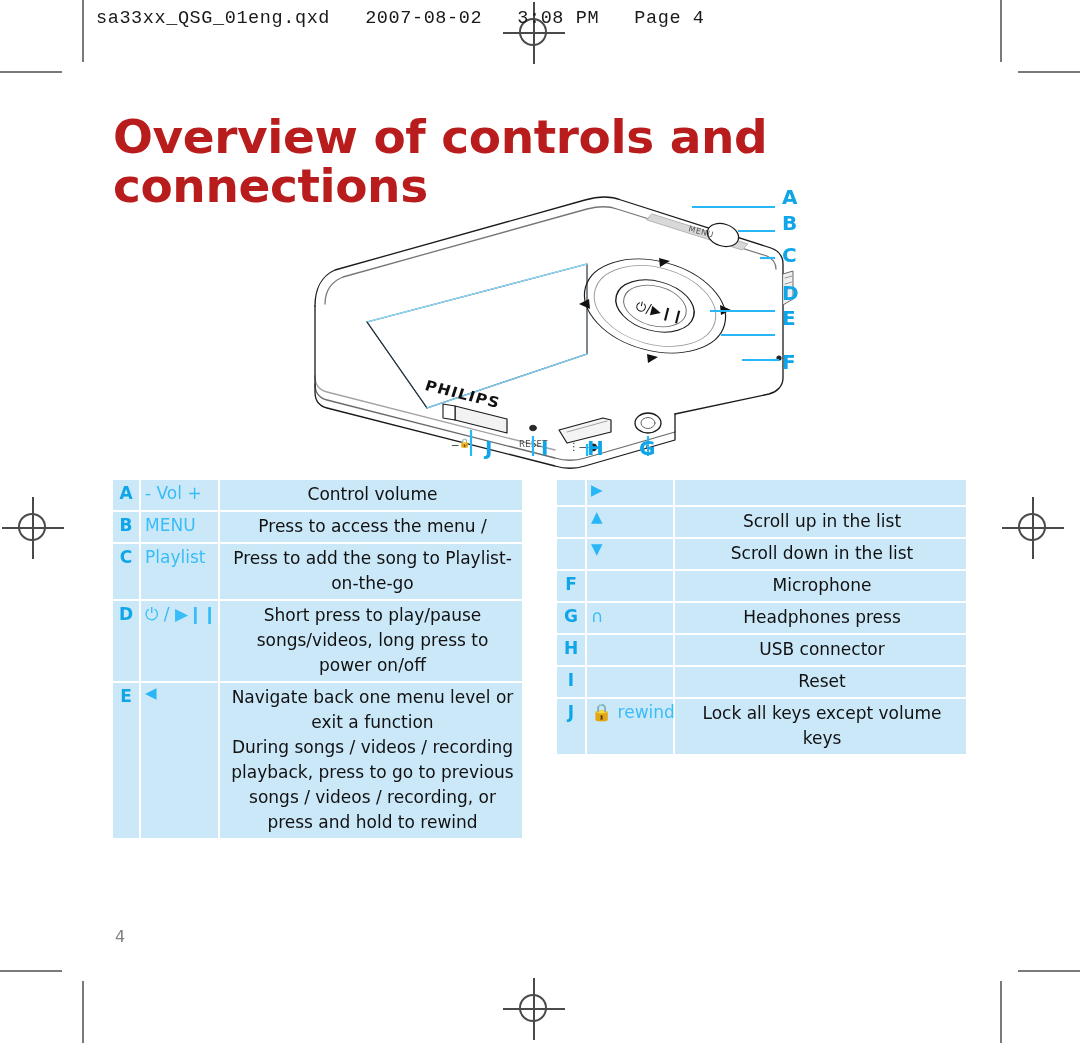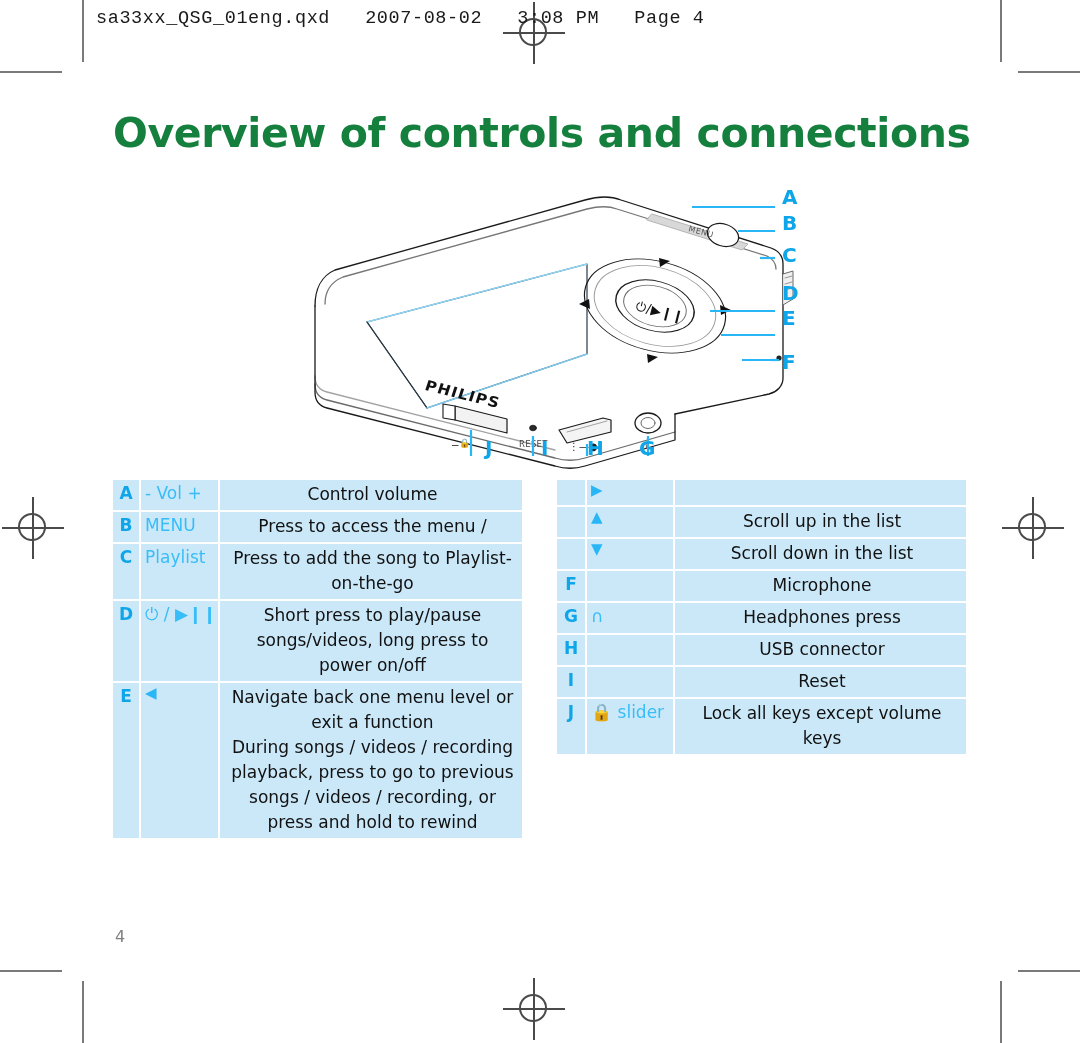--- a/index.html
+++ b/index.html
@@ -44,23 +44,23 @@
     white-space: pre;
   }
 
   
   .page-title {
     position: absolute;
     left: 113px; top: 112px;
     width: 880px;
     font-family: "DejaVu Sans", sans-serif;
     font-weight: bold;
-    font-size: 41px;
+    font-size: 47px;
     letter-spacing: -0.4px;
-    color: #15803d;
+    color: #b91c1c;
     line-height: 1.05;
   }
 
   
   .device-figure {
     position: absolute;
     left: 255px; top: 178px;
     width: 560px; height: 295px;
   }
   .device-figure svg { display:block; }
@@ -404,21 +404,21 @@
   <div class="legend-row">
     <div class="col-letter">I</div>
     <div class="col-ctrl"></div>
     <div class="col-desc">
       <span class="ln">Reset</span>
     </div>
   </div>
 
   <div class="legend-row">
     <div class="col-letter">J</div>
-    <div class="col-ctrl">🔒 slider</div>
+    <div class="col-ctrl">🔒 rewind</div>
     <div class="col-desc">
       <span class="ln">Lock all keys except volume</span>
       <span class="ln">keys</span>
     </div>
   </div>
 
 </div>
 
 <div class="page-number">4</div>
 

